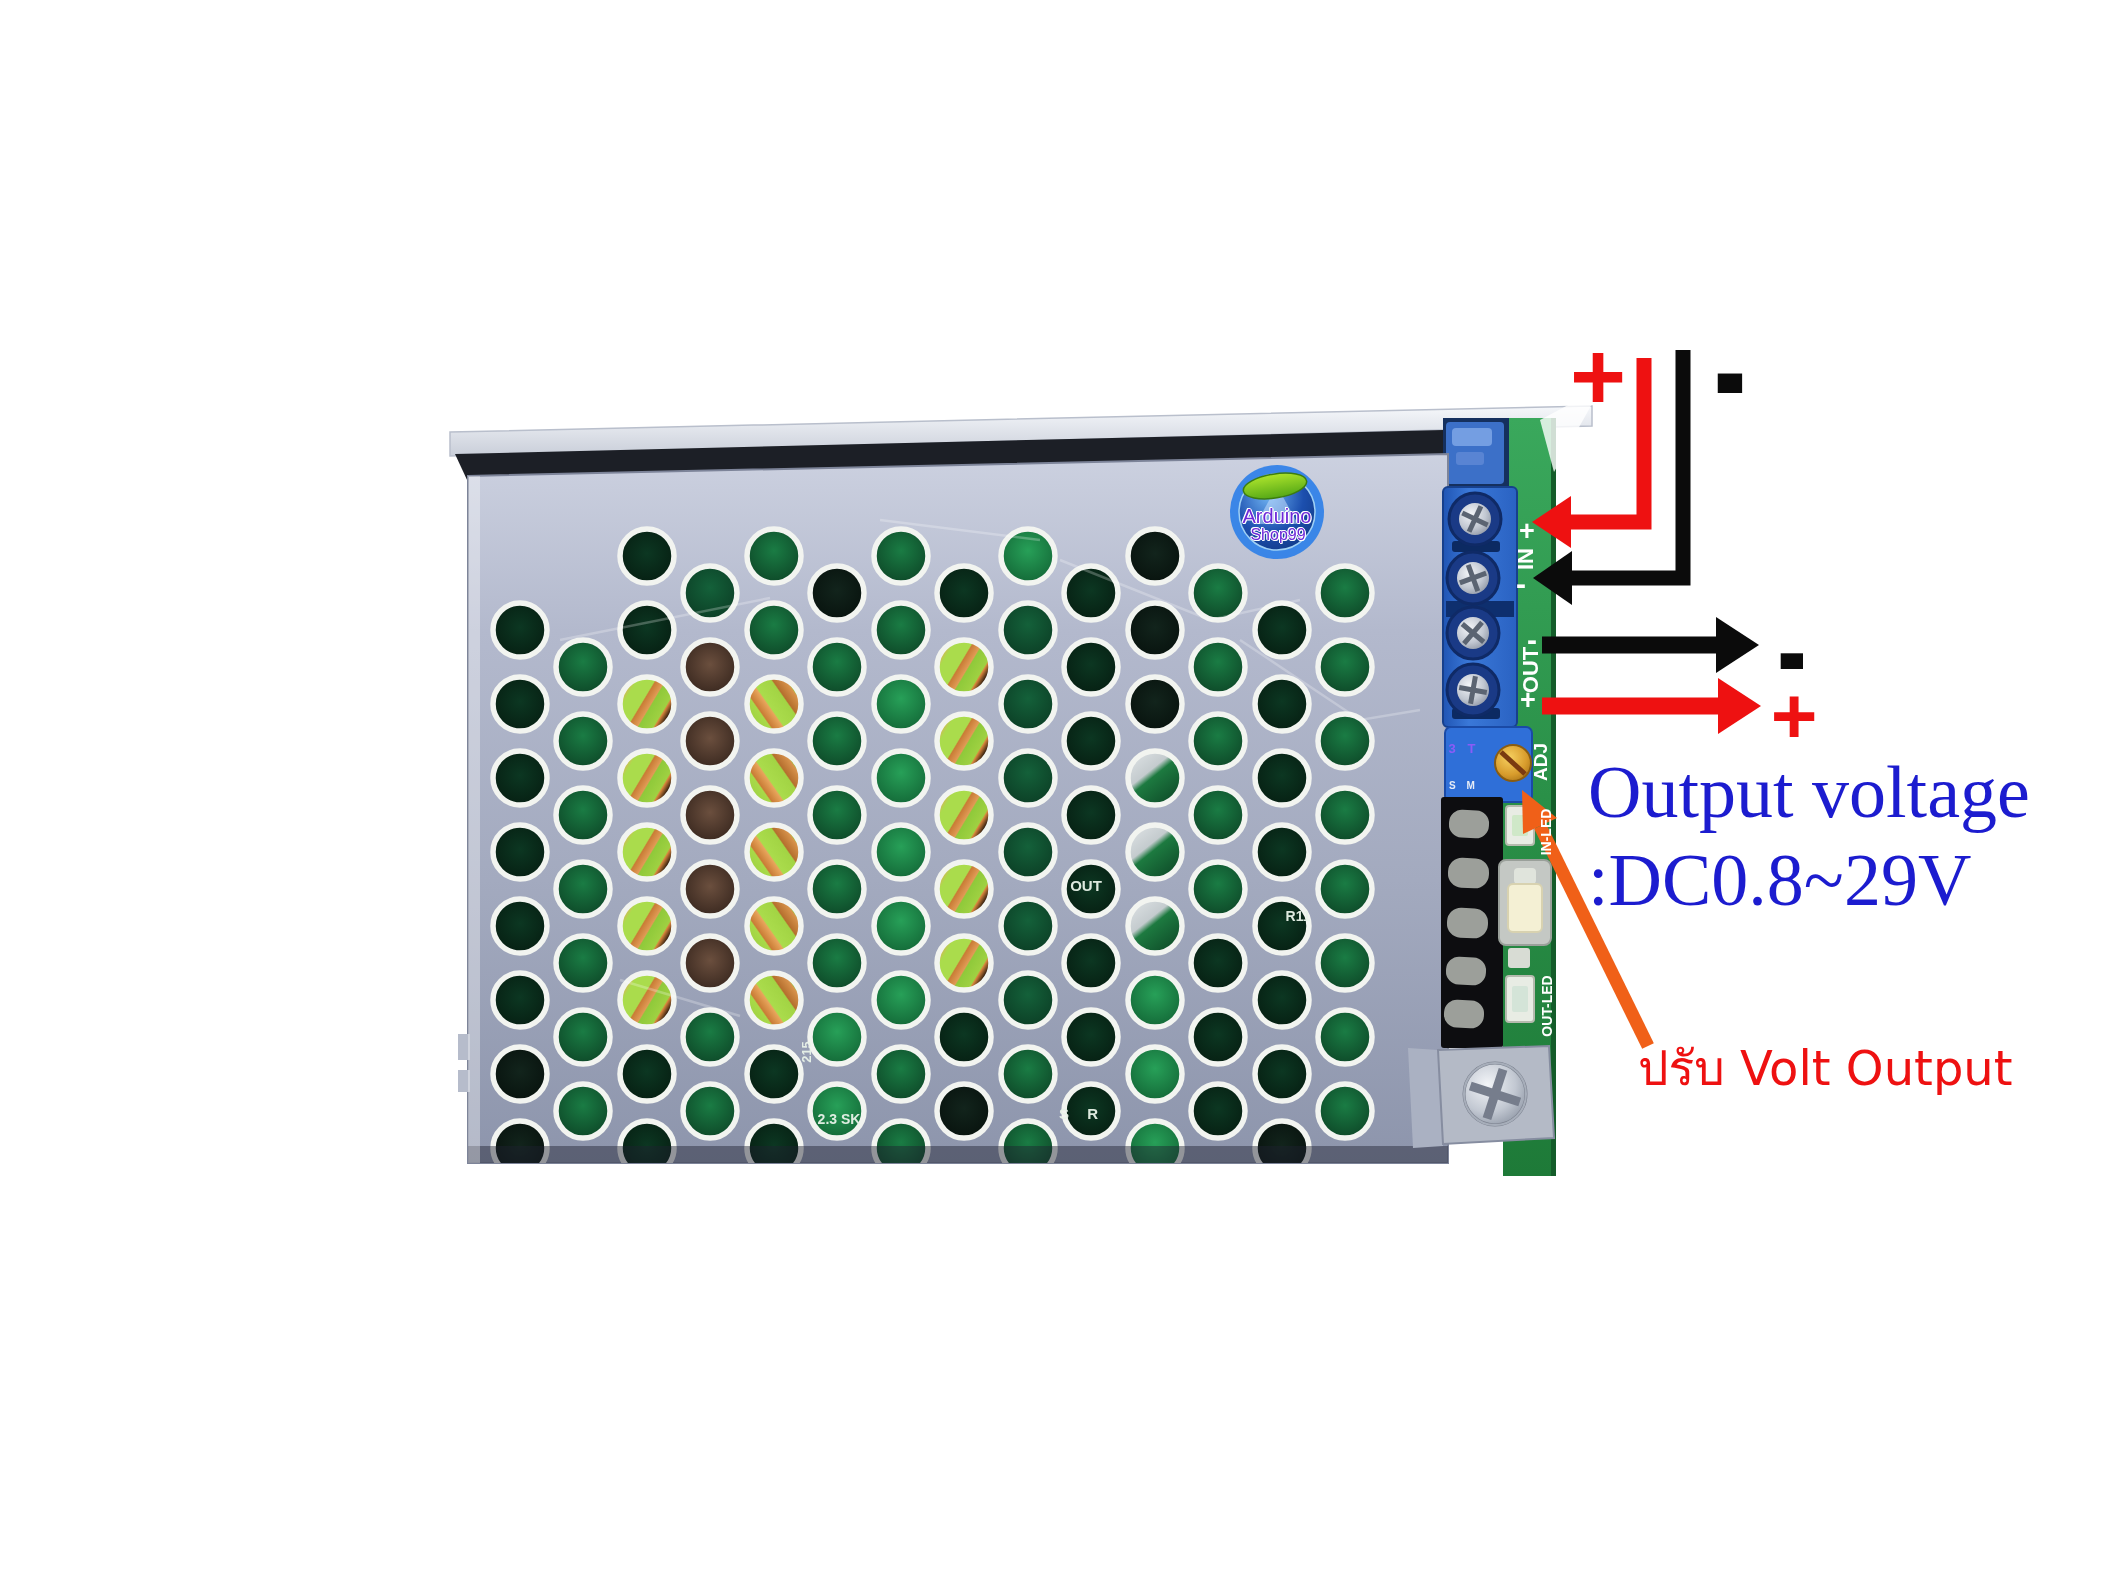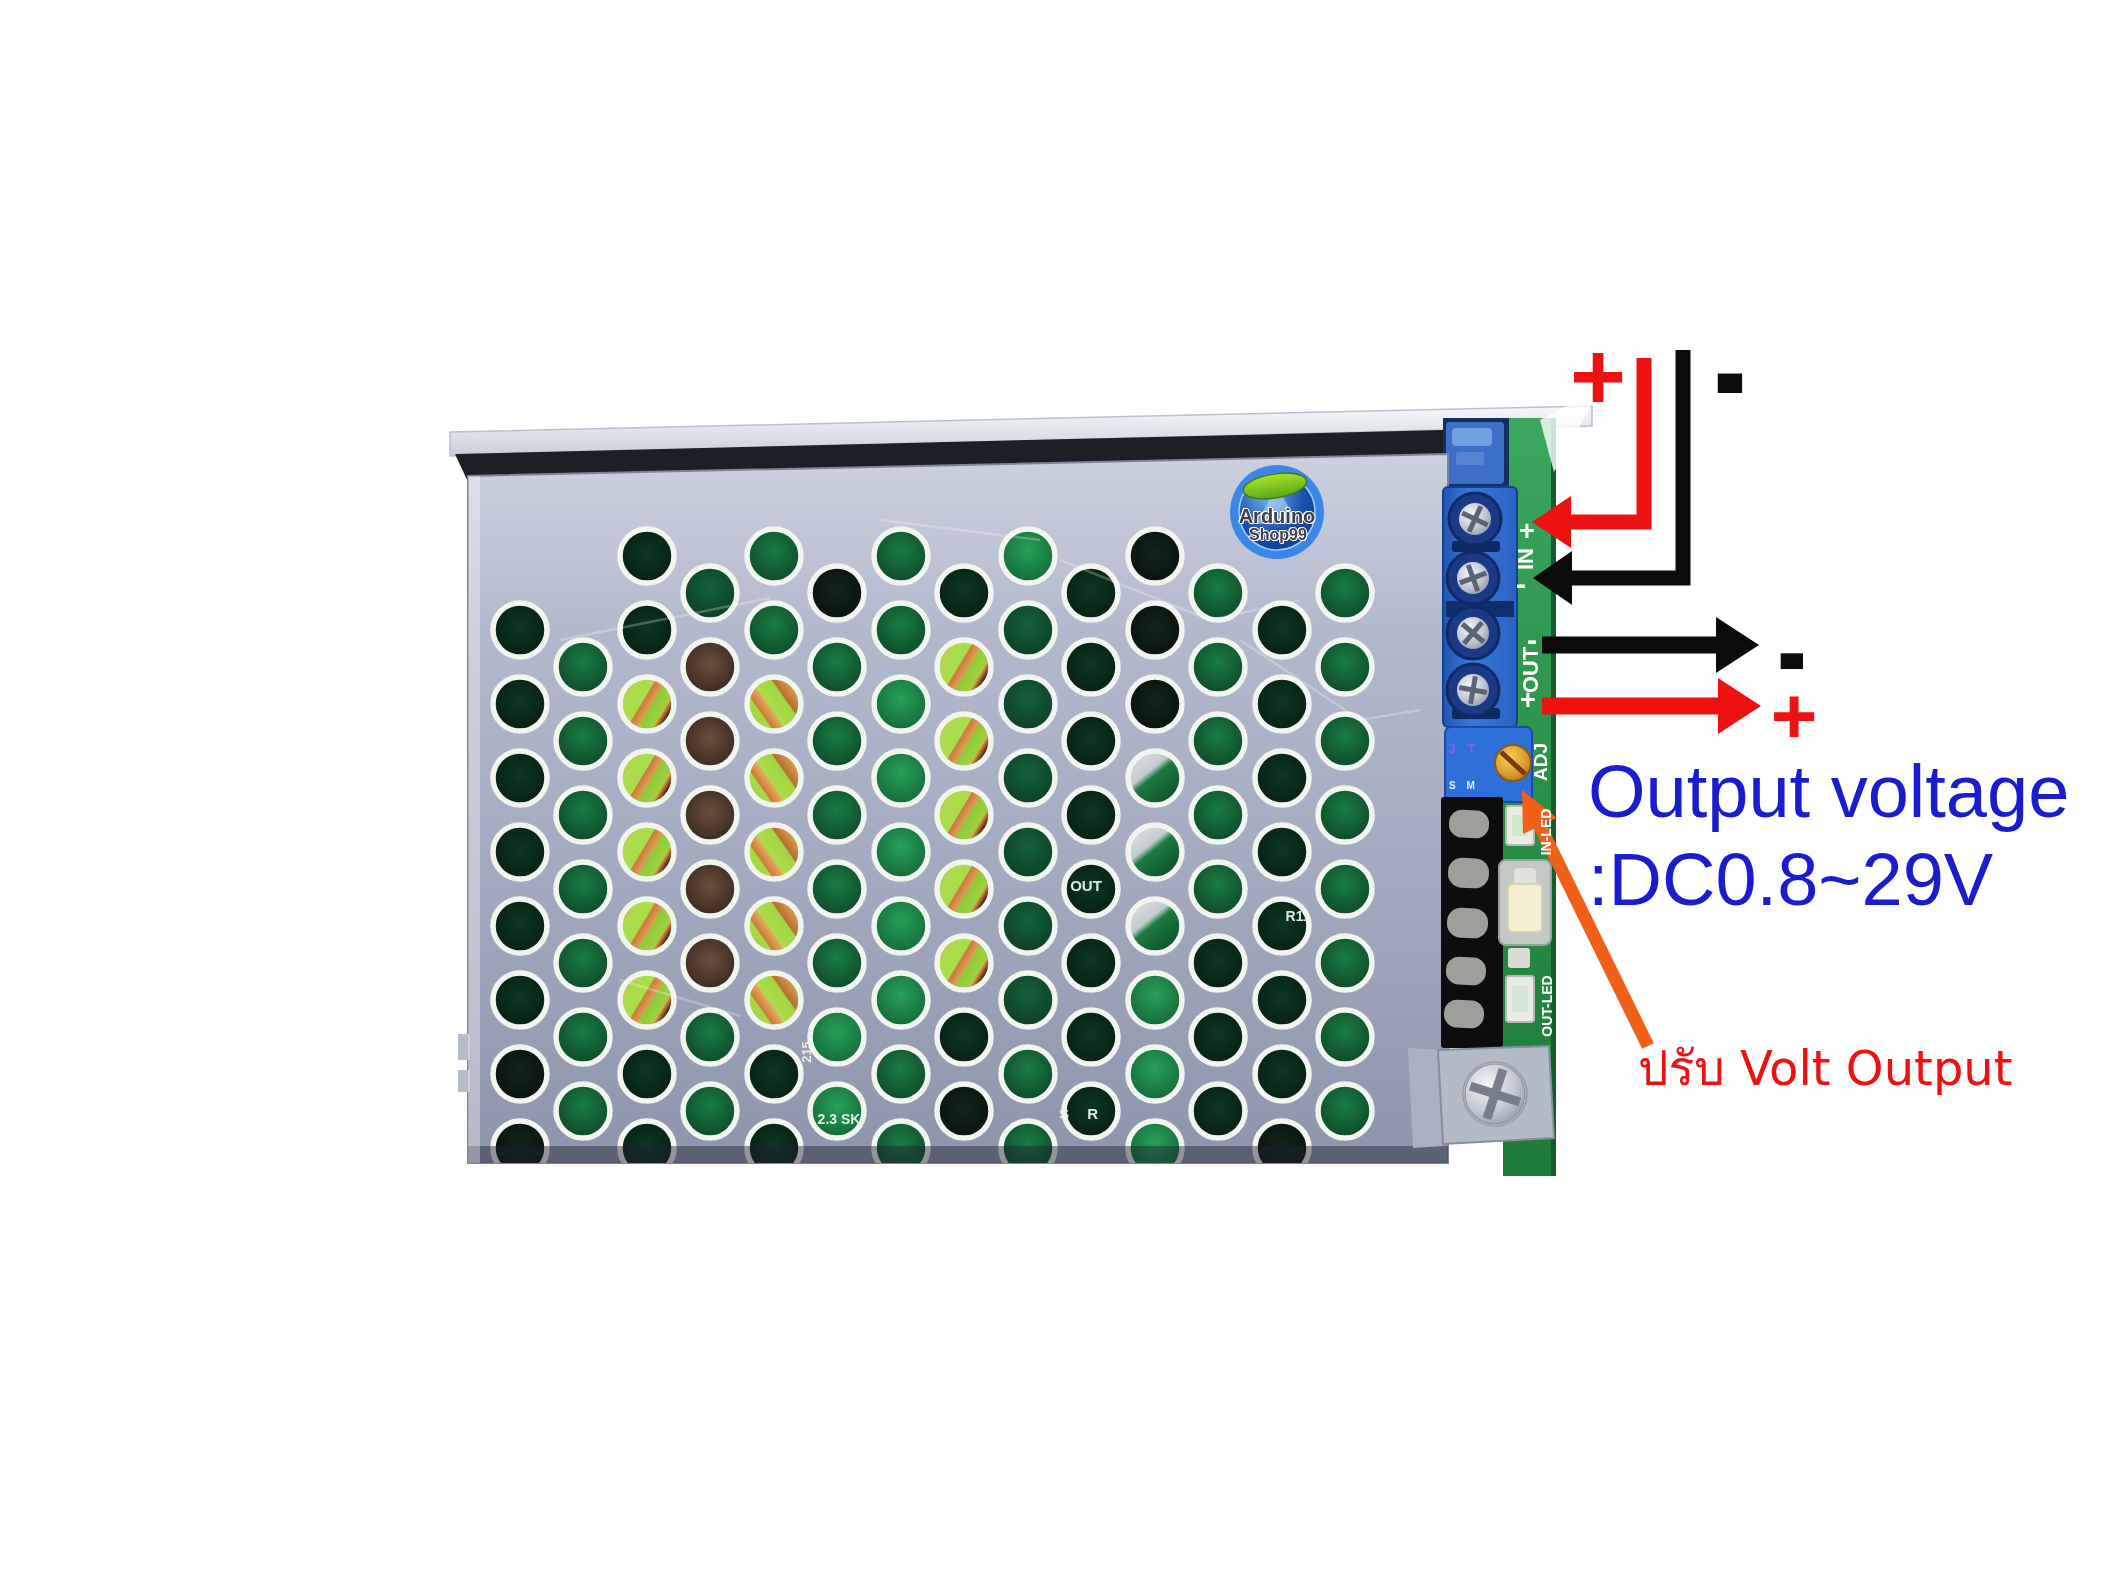--- a/index.html
+++ b/index.html
@@ -7,21 +7,21 @@
          font-family:"Liberation Sans",sans-serif;}
   svg{position:absolute;left:0;top:0;}
   .tl{position:absolute;white-space:nowrap;line-height:1;font-family:"Liberation Sans",sans-serif;}
   .lbl{position:absolute;white-space:nowrap;line-height:1;transform:translate(-50%,-50%);
        font-family:"Liberation Sans",sans-serif;}
   .rot{transform:translate(-50%,-50%) rotate(-90deg);}
   .blue{color:#1c1ccf;}
   .red{color:#ee1111;}
   .white-lbl{color:#ffffff;font-weight:bold;}
   .frag{color:#e9f3e9;font-weight:bold;opacity:.95;}
-  .badge-txt{color:#404040;font-weight:bold;
+  .badge-txt{color:#6d28d9;font-weight:normal;
      text-shadow:-1px 0 #fff,1px 0 #fff,0 -1px #fff,0 1px #fff,-1px -1px #fff,1px 1px #fff;text-align:center;}
   .thai{font-family:"DejaVu Sans",sans-serif;}
 </style>
 </head>
 <body>
 
 <div class="scene">
 
 <svg width="2122" height="1592" viewBox="0 0 2122 1592">
   <defs>
@@ -366,21 +366,21 @@
     <path d="M1542,706 L1720,706" stroke="#ee1111" stroke-width="17" fill="none"></path>
     <polygon points="1761,706 1718,678 1718,734" fill="#ee1111"></polygon>
   </g>
   <g>
     <path d="M1540,826 L1648,1046" stroke="#f06018" stroke-width="13" fill="none"></path>
     <polygon points="1522,790 1557,818 1523,834" fill="#f06018"></polygon>
   </g>
 </svg>
 
 
-<div class="tl blue" style="left:1588px;top:748px;font-size:74px;line-height:88px;">
+<div class="tl blue" style="left:1588px;top:748px;font-size:74px;line-height:88px;font-family:Liberation Serif, serif;">
   <div>Output voltage</div>
   <div>:DC0.8~29V</div>
 </div>
 
 <span class="tl red thai" style="left:1638px;top:1044px;font-size:48px;">ปรับ Volt Output</span>
 
 <span class="lbl red" style="left:1598px;top:377px;font-size:96px;font-weight:bold;">+</span>
 <span class="lbl" style="left:1730px;top:370px;font-size:96px;font-weight:bold;color:#0b0b0b;transform:translate(-50%,-50%) scaleY(1.7);">-</span>
 <span class="lbl" style="left:1792px;top:650px;font-size:88px;font-weight:bold;color:#0b0b0b;transform:translate(-50%,-50%) scaleY(1.5);">-</span>
 <span class="lbl red" style="left:1794px;top:716px;font-size:80px;font-weight:bold;">+</span>

